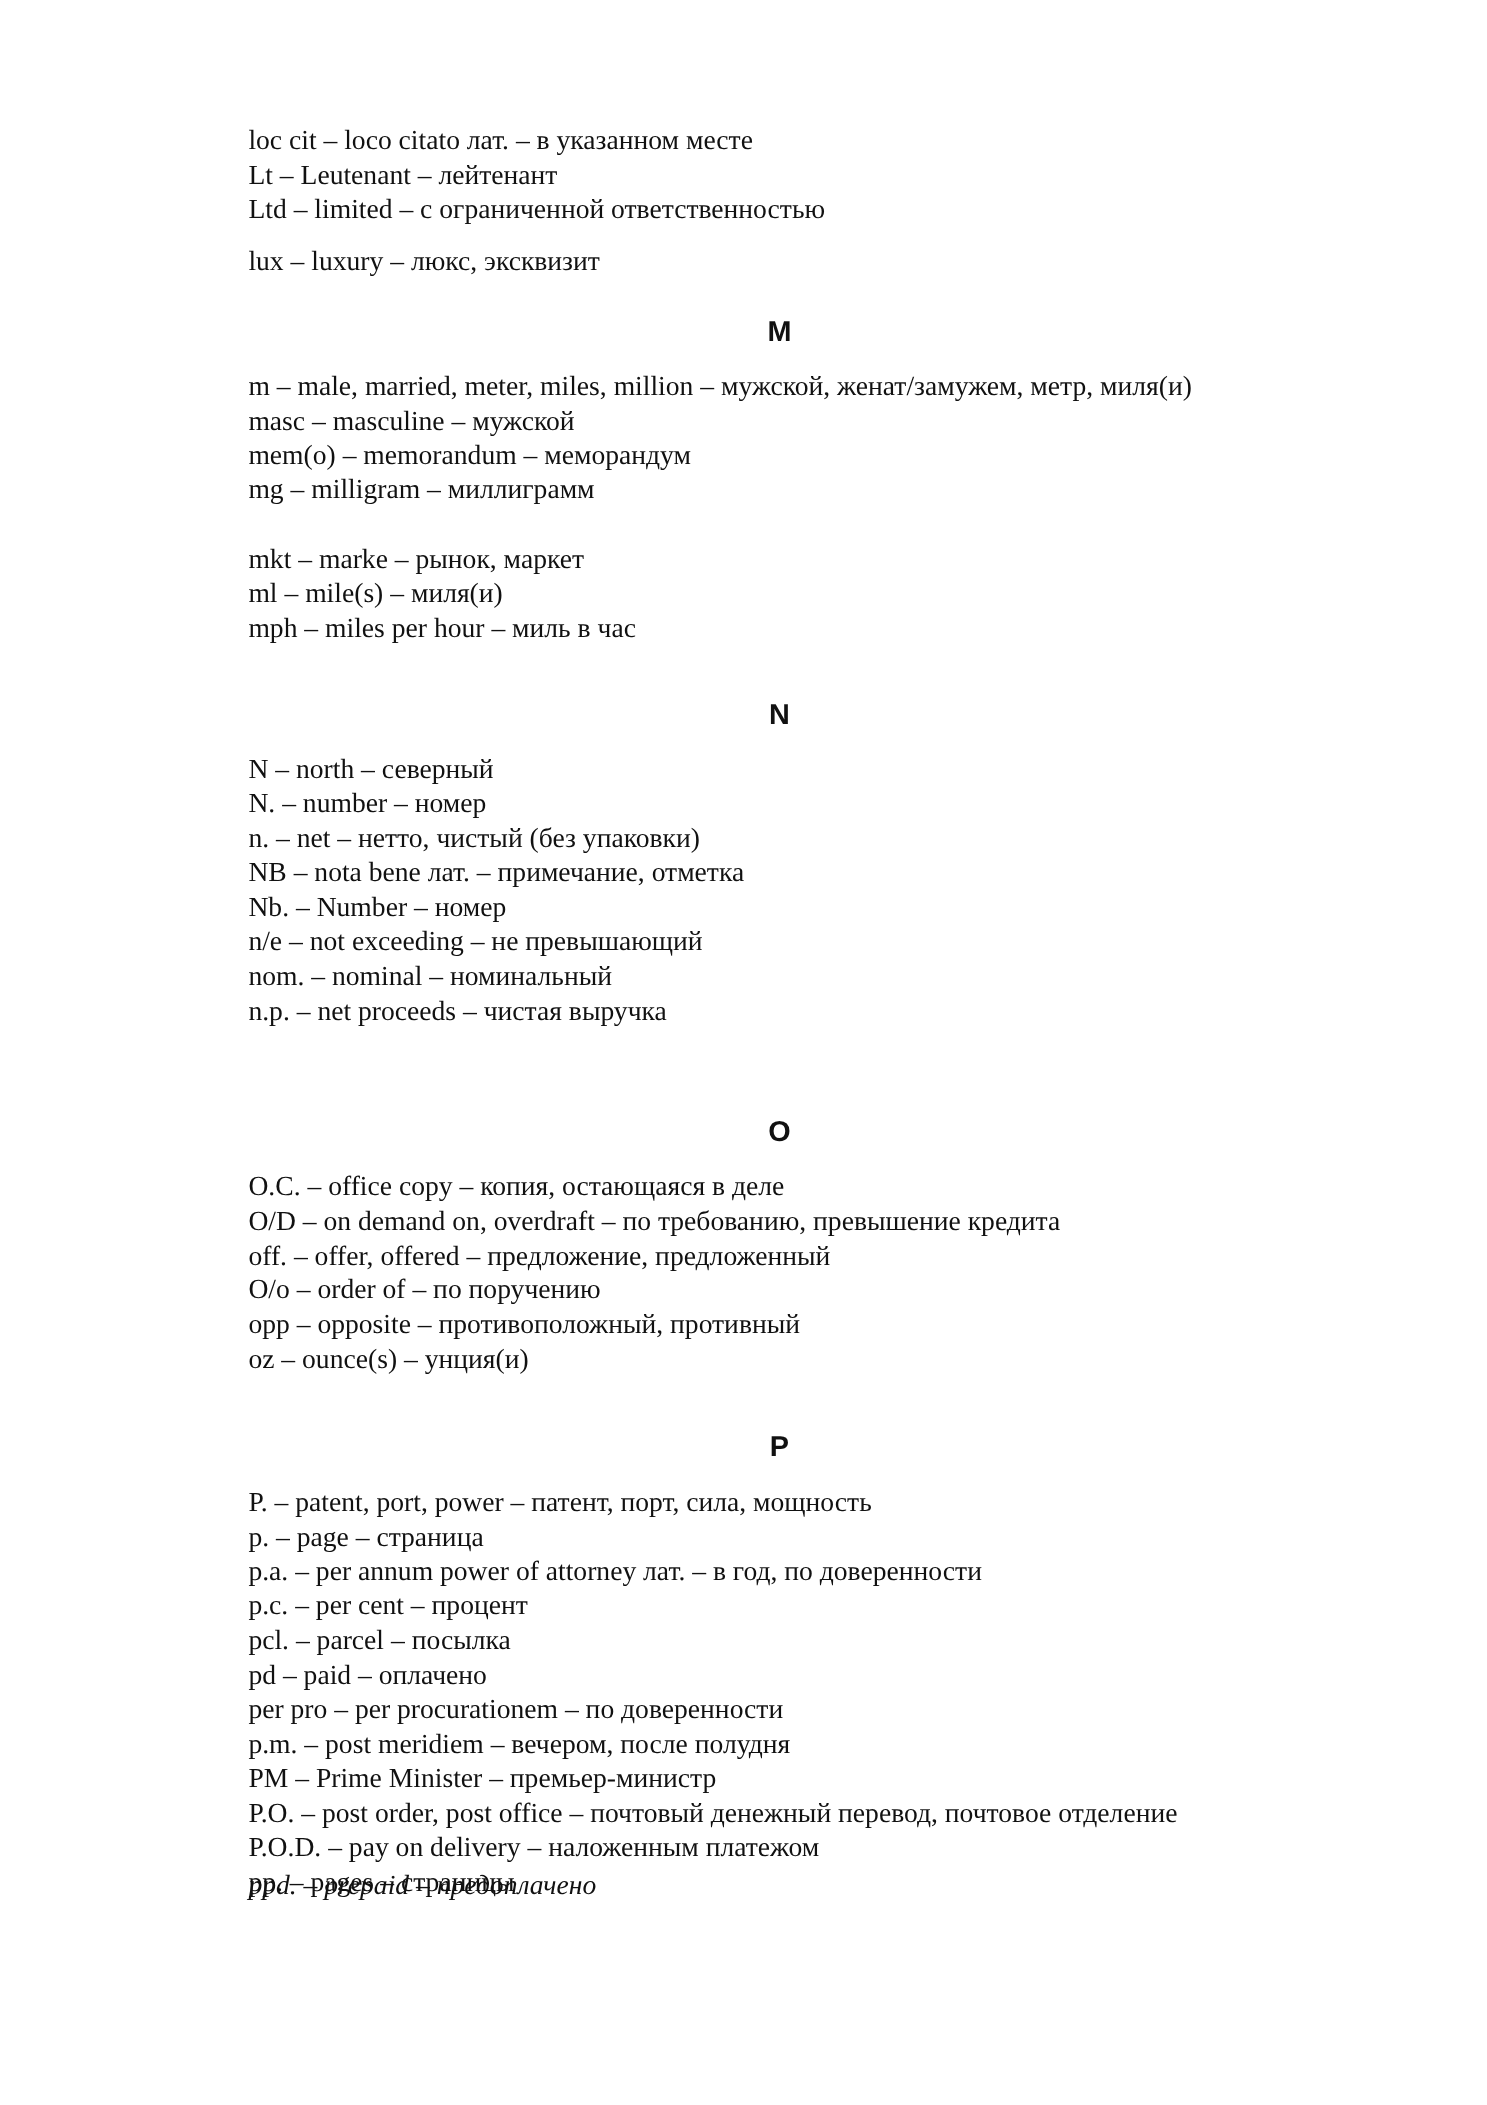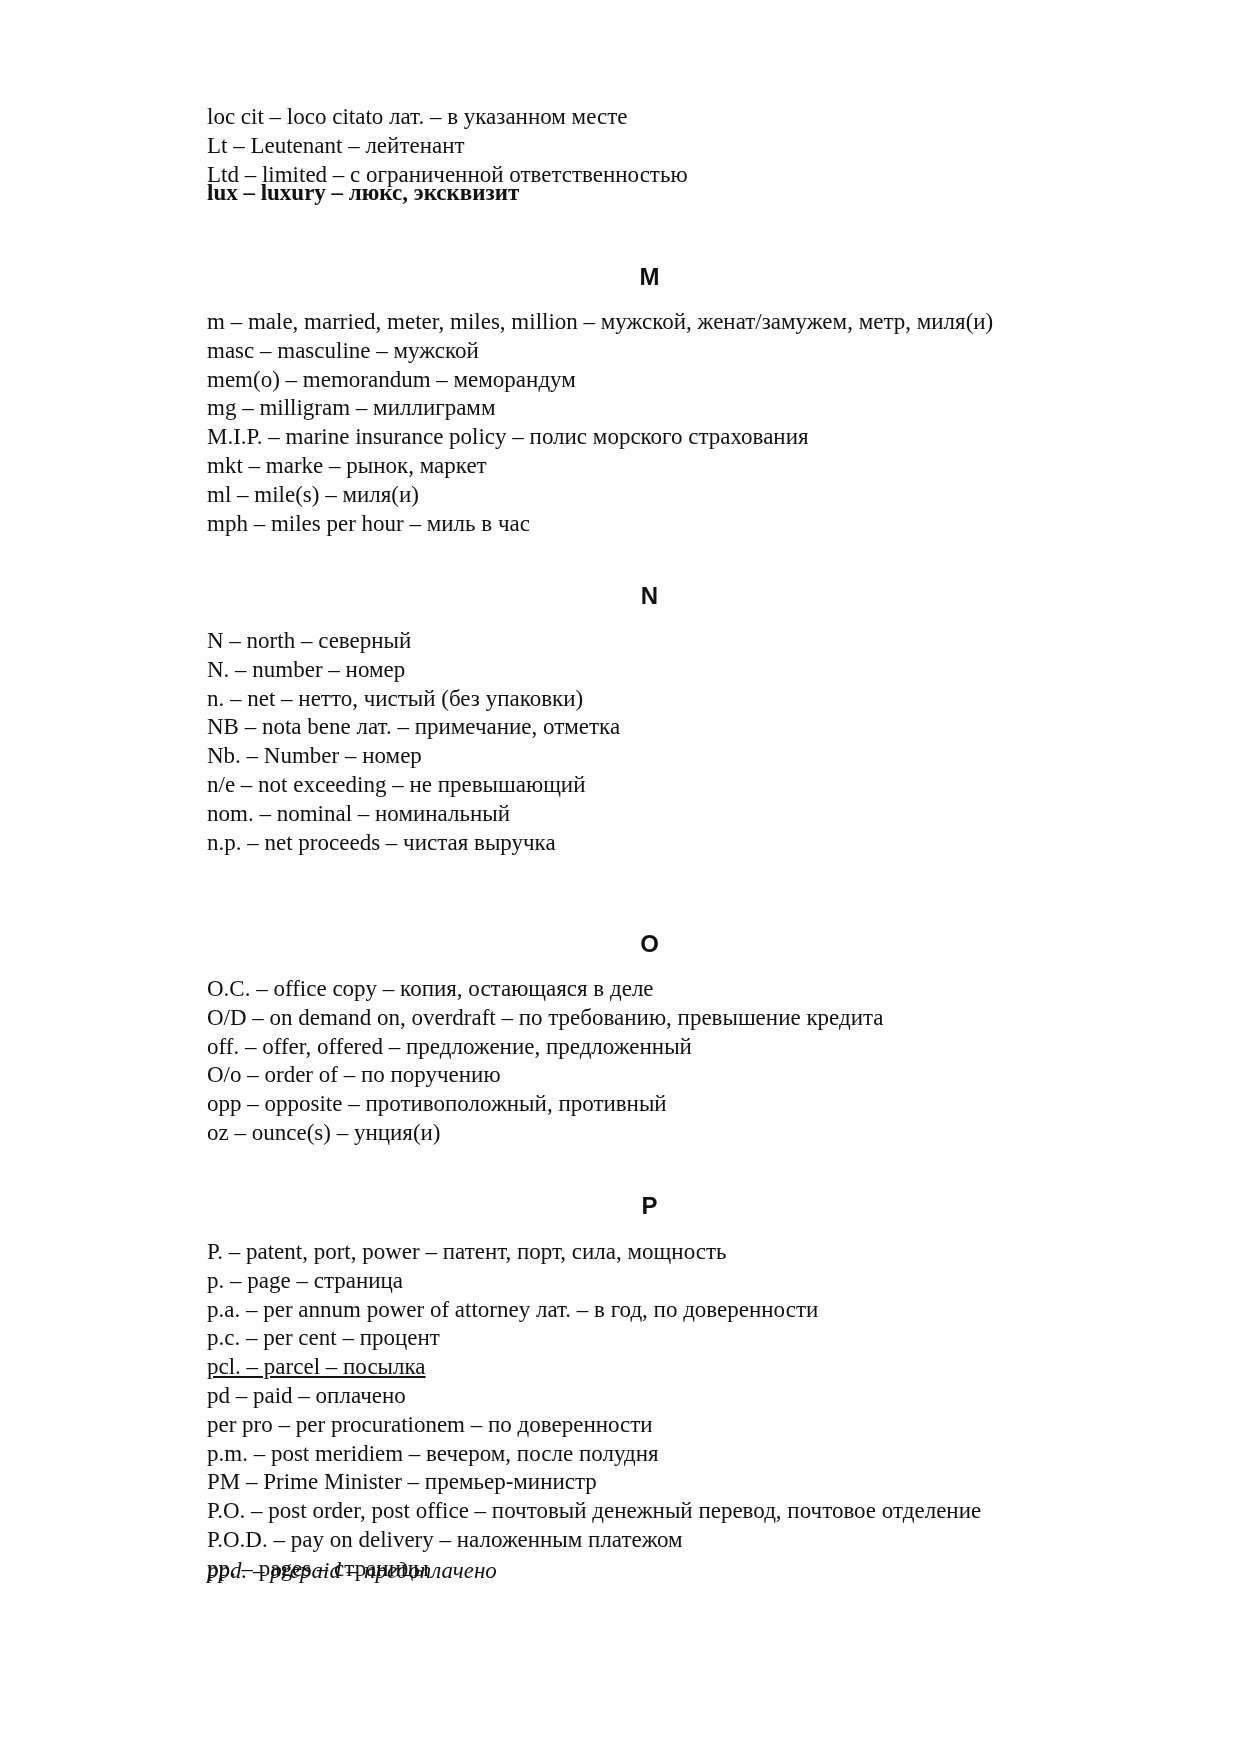--- a/index.html
+++ b/index.html
@@ -17,27 +17,26 @@
       font-weight: bold; font-size: 24px; color: #111; line-height: 28px;
     }
   </style>
 </head>
 <body>
 
 <div class="page" id="page">
     <div class="line" style="top: 103px;">loc cit – loco citato лат. – в указанном месте</div>
     <div class="line" style="top: 131.8px;">Lt – Leutenant – лейтенант</div>
     <div class="line" style="top: 160.6px;">Ltd – limited – с ограниченной ответственностью</div>
-    <div class="line" style="top: 179px; font-weight: bold;">lux – luxury – люкс, эксквизит</div>
+    <div class="line" style="top: 204px;">lux – luxury – люкс, эксквизит</div>
     <div class="heading" style="top: 263px;">M</div>
     <div class="line" style="top: 308px;">m – male, married, meter, miles, million – мужской, женат/замужем, метр, миля(и)</div>
     <div class="line" style="top: 336.8px;">masc – masculine – мужской</div>
     <div class="line" style="top: 365.6px;">mem(o) – memorandum – меморандум</div>
     <div class="line" style="top: 394.4px;">mg – milligram – миллиграмм</div>
-    <div class="line" style="top: 423.2px;">M.I.P. – marine insurance policy – полис морского страхования</div>
     <div class="line" style="top: 452px;">mkt – marke – рынок, маркет</div>
     <div class="line" style="top: 480.8px;">ml – mile(s) – миля(и)</div>
     <div class="line" style="top: 509.6px;">mph – miles per hour – миль в час</div>
     <div class="heading" style="top: 582px;">N</div>
     <div class="line" style="top: 627px;">N – north – северный</div>
     <div class="line" style="top: 655.8px;">N. – number – номер</div>
     <div class="line" style="top: 684.6px;">n. – net – нетто, чистый (без упаковки)</div>
     <div class="line" style="top: 713.4px;">NB – nota bene лат. – примечание, отметка</div>
     <div class="line" style="top: 742.2px;">Nb. – Number – номер</div>
     <div class="line" style="top: 771px;">n/e – not exceeding – не превышающий</div>
@@ -48,21 +47,21 @@
     <div class="line" style="top: 1003.8px;">O/D – on demand on, overdraft – по требованию, превышение кредита</div>
     <div class="line" style="top: 1032.6px;">off. – offer, offered – предложение, предложенный</div>
     <div class="line" style="top: 1061.4px;">O/o – order of – по поручению</div>
     <div class="line" style="top: 1090.2px;">opp – opposite – противоположный, противный</div>
     <div class="line" style="top: 1119px; text-align: center;">oz – ounce(s) – унция(и)</div>
     <div class="heading" style="top: 1192px;">P</div>
     <div class="line" style="top: 1238px;">P. – patent, port, power – патент, порт, сила, мощность</div>
     <div class="line" style="top: 1266.8px;">p. – page – страница</div>
     <div class="line" style="top: 1295.6px;">p.a. – per annum power of attorney лат. – в год, по доверенности</div>
     <div class="line" style="top: 1324.4px;">p.c. – per cent – процент</div>
-    <div class="line" style="top: 1353.2px; text-decoration: underline;">pcl. – parcel – посылка</div>
+    <div class="line" style="top: 1353.2px;">pcl. – parcel – посылка</div>
     <div class="line" style="top: 1382px;">pd – paid – оплачено</div>
     <div class="line" style="top: 1410.8px;">per pro – per procurationem – по доверенности</div>
     <div class="line" style="top: 1439.6px;">p.m. – post meridiem – вечером, после полудня</div>
     <div class="line" style="top: 1468.4px;">PM – Prime Minister – премьер-министр</div>
     <div class="line" style="top: 1497.2px;">P.O. – post order, post office – почтовый денежный перевод, почтовое отделение</div>
     <div class="line" style="top: 1526px;">P.O.D. – pay on delivery – наложенным платежом</div>
     <div class="line" style="top: 1554.8px;">pp. – pages – страницы</div>
     <div class="line" style="top: 1557px; font-style: italic;">ppd. – prepaid – предоплачено</div>
   </div>
 

